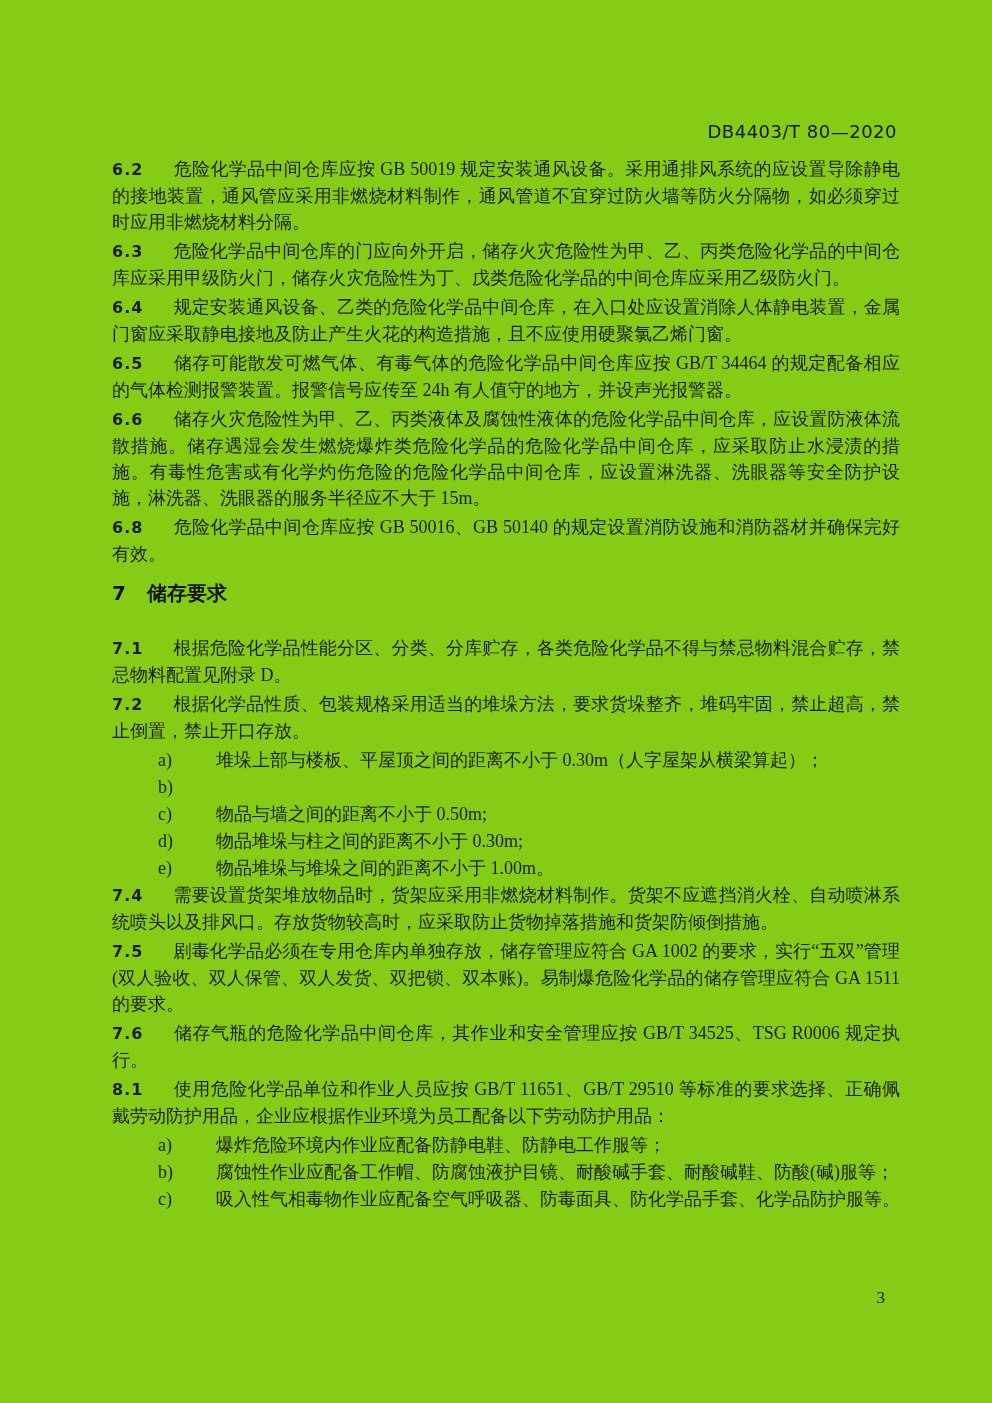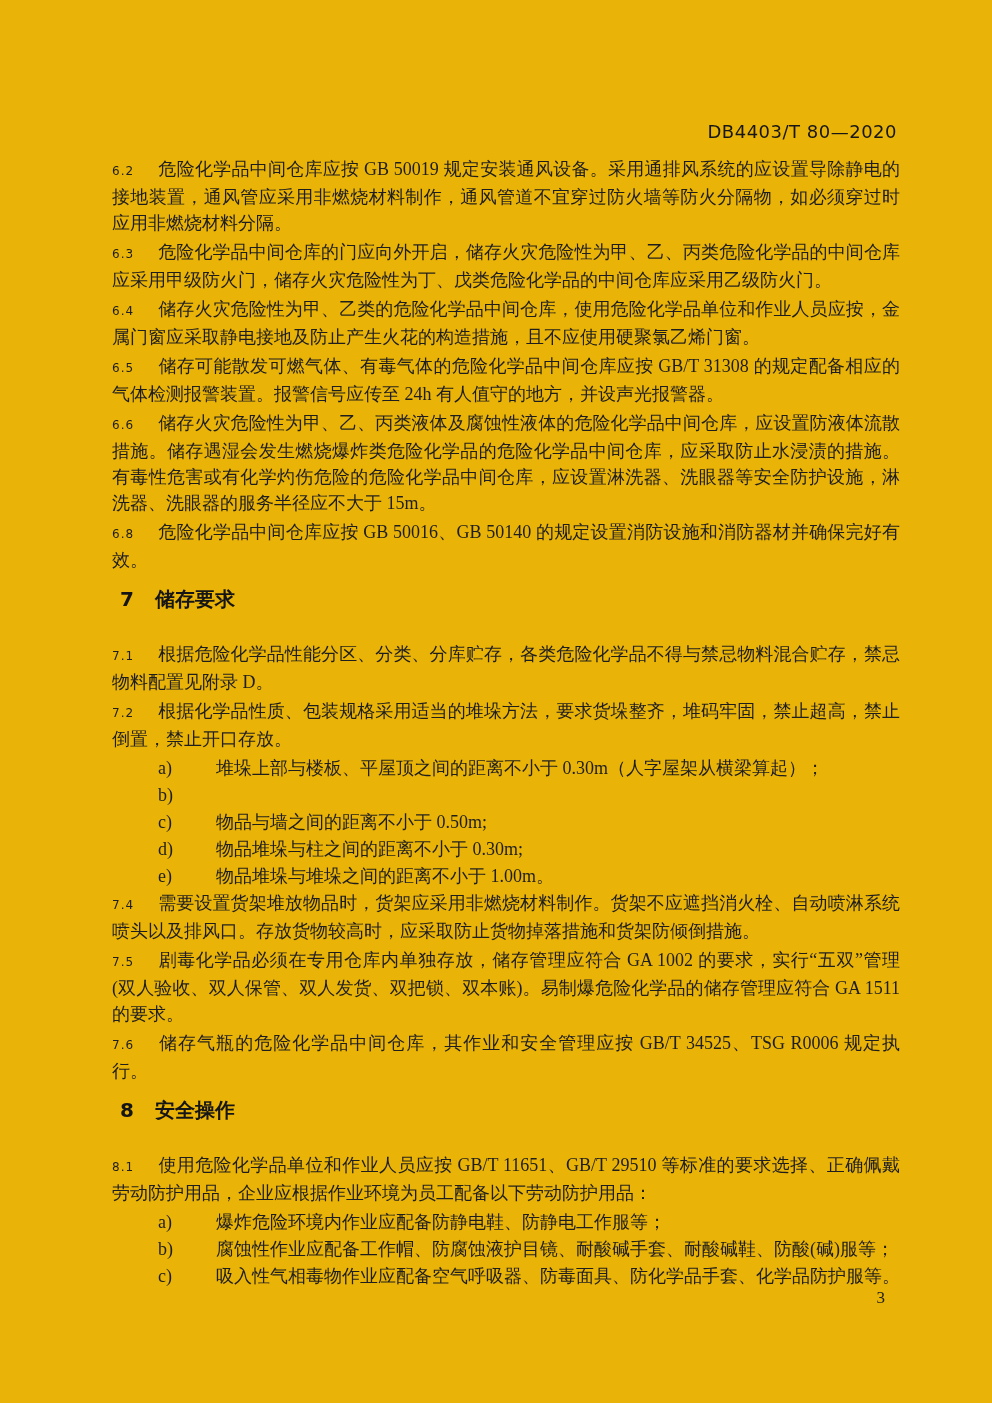--- a/index.html
+++ b/index.html
@@ -4,21 +4,21 @@
 <style>
   html, body {
     margin: 0;
     padding: 0;
     background: #ffffff;
   }
   .page {
     position: relative;
     width: 992px;
     height: 1403px;
-    background: #eab308;
+    background: #84cc16;
     color: #1e1e1e;
     font-family: "Liberation Serif", "DejaVu Serif", serif;
     overflow: hidden;
   }
   .doc-header {
     position: absolute;
     top: 121px;
     left: 112px;
     right: 95px;
     text-align: right;
@@ -35,27 +35,27 @@
   }
   p.clause {
     margin: 0 0 3px 0;
     font-size: 18px;
     line-height: 26px;
     text-align: justify;
     text-justify: inter-ideograph;
   }
   .num {
     font-family: "DejaVu Sans", "Liberation Sans", sans-serif;
-    font-weight: normal;
-    font-size: 12px;
+    font-weight: bold;
+    font-size: 16px;
     letter-spacing: 1px;
-    margin-right: 24px;
+    margin-right: 30px;
   }
   h2.sec {
-    margin: 12px 0 28px 8px;
+    margin: 12px 0 28px 0;
     font-family: "DejaVu Sans", "Liberation Sans", sans-serif;
     font-weight: bold;
     font-size: 20px;
     line-height: 28px;
     color: #151515;
   }
   h2.sec .sec-num {
     margin-right: 20px;
     letter-spacing: 1px;
   }
@@ -89,22 +89,22 @@
 
 <div class="page">
 
   <div class="doc-header">DB4403/T 80—2020</div>
 
   <div class="content">
 
     <section>
       <p class="clause"><span class="num">6.2</span><span>危险化学品中间仓库应按 GB 50019 规定安装通风设备。采用通排风系统的应设置导除静电的接地装置，通风管应采用非燃烧材料制作，通风管道不宜穿过防火墙等防火分隔物，如必须穿过时应用非燃烧材料分隔。</span></p>
       <p class="clause"><span class="num">6.3</span><span>危险化学品中间仓库的门应向外开启，储存火灾危险性为甲、乙、丙类危险化学品的中间仓库应采用甲级防火门，储存火灾危险性为丁、戊类危险化学品的中间仓库应采用乙级防火门。</span></p>
-      <p class="clause"><span class="num">6.4</span><span>储存火灾危险性为甲、乙类的危险化学品中间仓库，使用危险化学品单位和作业人员应按，金属门窗应采取静电接地及防止产生火花的构造措施，且不应使用硬聚氯乙烯门窗。</span></p>
-      <p class="clause"><span class="num">6.5</span><span>储存可能散发可燃气体、有毒气体的危险化学品中间仓库应按 GB/T 31308 的规定配备相应的气体检测报警装置。报警信号应传至 24h 有人值守的地方，并设声光报警器。</span></p>
+      <p class="clause"><span class="num">6.4</span><span>规定安装通风设备、乙类的危险化学品中间仓库，在入口处应设置消除人体静电装置，金属门窗应采取静电接地及防止产生火花的构造措施，且不应使用硬聚氯乙烯门窗。</span></p>
+      <p class="clause"><span class="num">6.5</span><span>储存可能散发可燃气体、有毒气体的危险化学品中间仓库应按 GB/T 34464 的规定配备相应的气体检测报警装置。报警信号应传至 24h 有人值守的地方，并设声光报警器。</span></p>
       <p class="clause"><span class="num">6.6</span><span>储存火灾危险性为甲、乙、丙类液体及腐蚀性液体的危险化学品中间仓库，应设置防液体流散措施。储存遇湿会发生燃烧爆炸类危险化学品的危险化学品中间仓库，应采取防止水浸渍的措施。有毒性危害或有化学灼伤危险的危险化学品中间仓库，应设置淋洗器、洗眼器等安全防护设施，淋洗器、洗眼器的服务半径应不大于 15m。</span></p>
       <p class="clause"><span class="num">6.8</span><span>危险化学品中间仓库应按 GB 50016、GB 50140 的规定设置消防设施和消防器材并确保完好有效。</span></p>
     </section>
 
     <section>
       <h2 class="sec"><span class="sec-num">7</span><span>储存要求</span></h2>
       <p class="clause"><span class="num">7.1</span><span>根据危险化学品性能分区、分类、分库贮存，各类危险化学品不得与禁忌物料混合贮存，禁忌物料配置见附录 D。</span></p>
       <p class="clause"><span class="num">7.2</span><span>根据化学品性质、包装规格采用适当的堆垛方法，要求货垛整齐，堆码牢固，禁止超高，禁止倒置，禁止开口存放。</span></p>
 
       <div class="li">
@@ -126,21 +126,20 @@
           <span class="marker">e)</span>
           <span class="li-text">物品堆垛与堆垛之间的距离不小于 1.00m。</span>
         </div>
 
       <p class="clause"><span class="num">7.4</span><span>需要设置货架堆放物品时，货架应采用非燃烧材料制作。货架不应遮挡消火栓、自动喷淋系统喷头以及排风口。存放货物较高时，应采取防止货物掉落措施和货架防倾倒措施。</span></p>
       <p class="clause"><span class="num">7.5</span><span>剧毒化学品必须在专用仓库内单独存放，储存管理应符合 GA 1002 的要求，实行“五双”管理(双人验收、双人保管、双人发货、双把锁、双本账)。易制爆危险化学品的储存管理应符合 GA 1511 的要求。</span></p>
       <p class="clause"><span class="num">7.6</span><span>储存气瓶的危险化学品中间仓库，其作业和安全管理应按 GB/T 34525、TSG R0006 规定执行。</span></p>
     </section>
 
     <section>
-      <h2 class="sec"><span class="sec-num">8</span><span>安全操作</span></h2>
       <p class="clause"><span class="num">8.1</span><span>使用危险化学品单位和作业人员应按 GB/T 11651、GB/T 29510 等标准的要求选择、正确佩戴劳动防护用品，企业应根据作业环境为员工配备以下劳动防护用品：</span></p>
 
       <div class="li">
           <span class="marker">a)</span>
           <span class="li-text">爆炸危险环境内作业应配备防静电鞋、防静电工作服等；</span>
         </div>
       <div class="li">
           <span class="marker">b)</span>
           <span class="li-text">腐蚀性作业应配备工作帽、防腐蚀液护目镜、耐酸碱手套、耐酸碱鞋、防酸(碱)服等；</span>
         </div>

